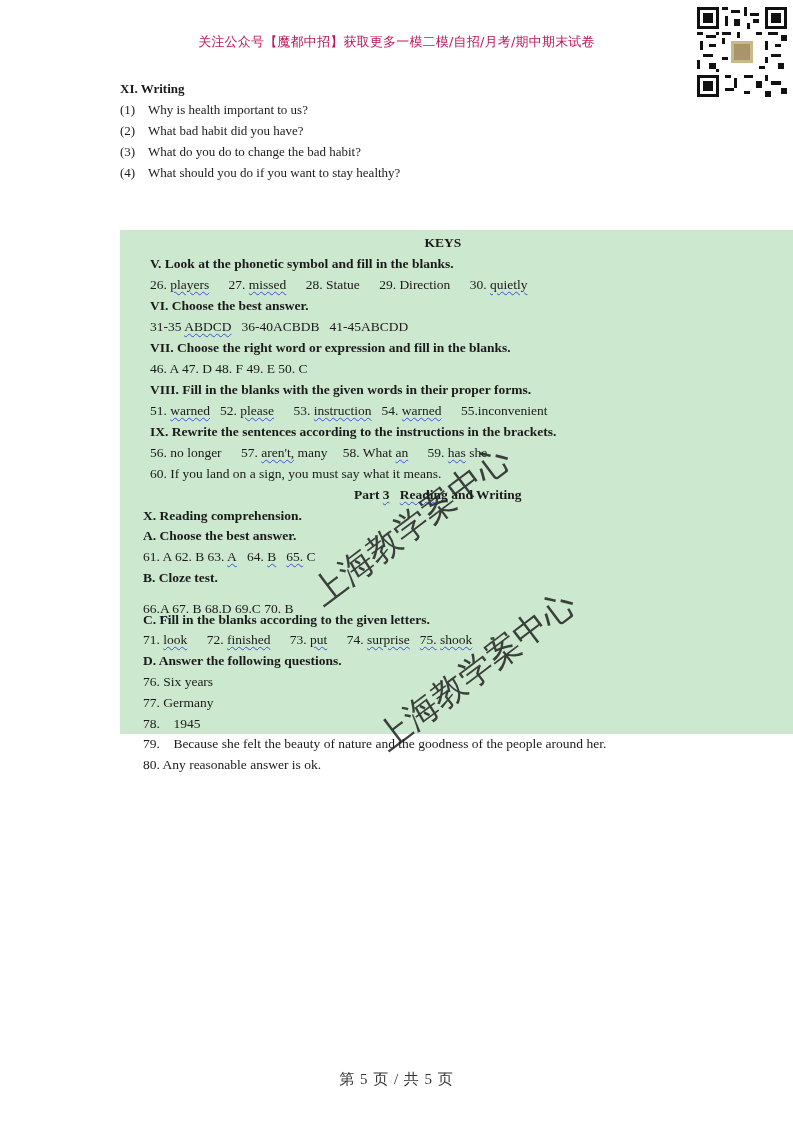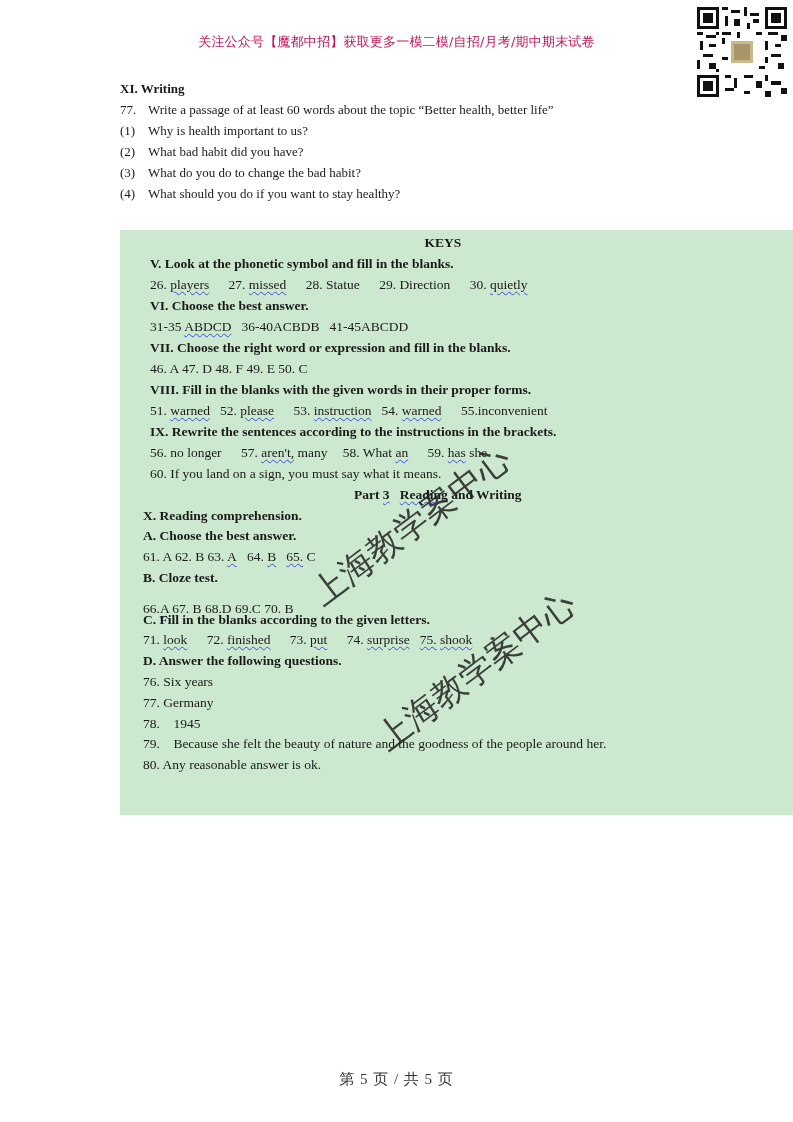--- a/index.html
+++ b/index.html
@@ -16,21 +16,21 @@
     .qr {
       position: absolute; left: 697px; top: 7px; width: 90px; height: 90px;
       background: #fff;
     }
     .qr svg { width: 100%; height: 100%; display: block; }
     .writing { position: absolute; left: 120px; top: 78px; font-size: 13px; line-height: 21px; }
     .writing .title { font-weight: bold; }
     .row { white-space: nowrap; }
     .row .num { display: inline-block; width: 28px; }
     .keys-box {
-      position: absolute; left: 120px; top: 230px; width: 673px; height: 585px;
+      position: absolute; left: 120px; top: 230px; width: 673px; height: 504px;
       background: #cce8cf;
     }
     .keys-box .line { position: absolute; white-space: nowrap; font-size: 13.5px; }
     .bold { font-weight: bold; }
     .u { text-decoration: underline wavy #3c4fd8; text-underline-offset: 2px; text-decoration-thickness: 1px; }
     .center { text-align: center; }
     .gap { display: inline-block; width: 16px; }
     .watermark {
       position: absolute; font-family: "DejaVu Serif", serif; font-size: 34px; color: #222;
       transform: rotate(-37deg); transform-origin: left bottom; white-space: nowrap;
@@ -100,21 +100,20 @@
         <rect x="6" y="8" width="1" height="1"></rect>
         <rect x="6" y="20" width="1" height="1"></rect>
     </g>
     <rect x="11" y="11" width="7" height="7" fill="#c9b88a"></rect>
     <rect x="12" y="12" width="5" height="5" fill="#a8956a"></rect>
   </svg>
 </div>
 
 <div class="writing">
   <div class="title">XI. Writing</div>
-  <div class="row"><span class="num">77.</span><span>Write a passage of at least 60 words about the topic “Better health, better life”</span></div>
   <div class="row"><span class="num">(1)</span><span>Why is health important to us?</span></div>
   <div class="row"><span class="num">(2)</span><span>What bad habit did you have?</span></div>
   <div class="row"><span class="num">(3)</span><span>What do you do to change the bad habit?</span></div>
   <div class="row"><span class="num">(4)</span><span>What should you do if you want to stay healthy?</span></div>
 </div>
 
 <div class="keys-box">
   <div class="line bold center" style="left:0; width:646px; top:5px;">KEYS</div>
 
   <div class="line bold" style="left:30px; top:26px;">V. Look at the phonetic symbol and fill in the blanks.</div>

